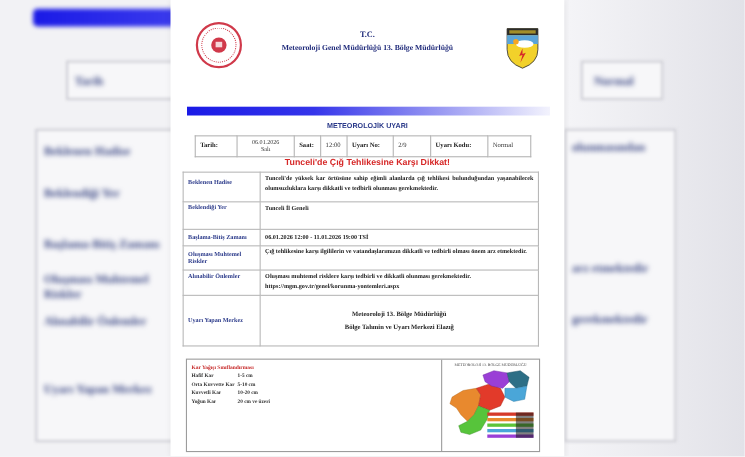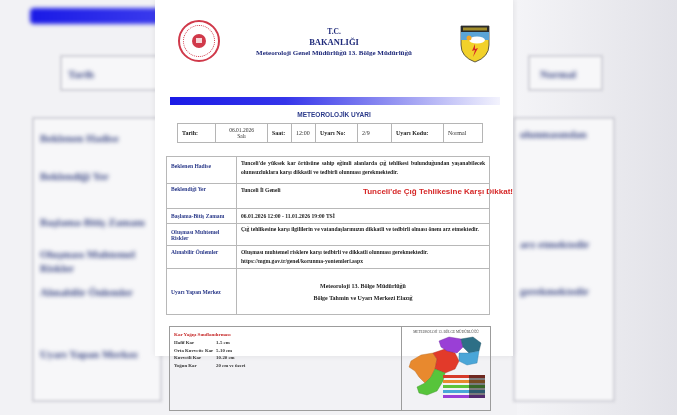--- a/index.html
+++ b/index.html
@@ -8,21 +8,21 @@
 
   
   .backdrop { position: absolute; inset: 0; background: #f2f2f5; overflow: hidden; }
   .bd-bar { position: absolute; left: 30px; top: 8px; width: 480px; height: 16px; border-radius: 4px;
             background: linear-gradient(90deg, #1a1ae6 0%, #4a4af0 40%, #c7c7f7 85%, #eeeefc 100%); filter: blur(2px); }
   .bd-box { position: absolute; border: 2px solid #cfcfd6; filter: blur(1.5px); background: #f7f7f9; }
   .bd-text { position: absolute; color: #3e4a86; font-weight: bold; font-size: 11px; filter: blur(2.2px); white-space: nowrap; font-family: "Liberation Serif", serif; }
   .bd-right-edge { position: absolute; right: 0; top: 0; width: 160px; height: 415px; background: linear-gradient(90deg, #f4f4f7, #e2e2e8); }
 
   
-  .page { position: absolute; left: 155px; top: 0; width: 358px; height: 356px; background: #ffffff;
+  .page { position: absolute; left: 155px; top: 0; width: 358px; height: 415px; background: #ffffff;
           box-shadow: 0 0 6px rgba(0,0,0,0.08); }
 
   .header { position: relative; height: 96px; }
   .logo-left { position: absolute; left: 23px; top: 20px; width: 42px; height: 42px; border-radius: 50%;
                border: 2px solid #d0394a; display: flex; align-items: center; justify-content: center; }
   .logo-left .ring { width: 32px; height: 32px; border-radius: 50%; border: 1.5px dotted #d0394a;
                      display: flex; align-items: center; justify-content: center; }
   .logo-left .core { width: 14px; height: 14px; border-radius: 50%; background: #d0394a; position: relative; }
   .logo-left .core::after { content: ""; position: absolute; left: 4px; top: 4px; width: 6px; height: 5px; background: #f6d6d9; }
   .logo-right { position: absolute; left: 305px; top: 25px; width: 30px; height: 38px; }
@@ -38,22 +38,22 @@
 
   .warn-title { position: absolute; left: 0; top: 111px; width: 358px; text-align: center;
                 font-family: "Liberation Sans", sans-serif; font-size: 6.5px; font-weight: bold; color: #2b3a8a; }
 
   .info-table { position: absolute; left: 22px; top: 123px; width: 306px; border-collapse: collapse; }
   .info-table td { border: 1px solid #b5b5b5; font-size: 6px; height: 19px; padding: 0 4px; color: #333; vertical-align: middle; }
   .info-table td.lbl { font-weight: bold; color: #222; }
   .info-table td.c { text-align: center; }
   .info-table td .sub { display: block; font-size: 5.5px; line-height: 6px; }
 
-  .headline { position: absolute; left: 0; top: 143px; width: 358px; text-align: right;
-              font-family: "Liberation Sans", sans-serif; font-size: 8px; font-weight: bold; color: #d62828; margin-top: 44px; }
+  .headline { position: absolute; left: 0; top: 143px; width: 358px; text-align: center;
+              font-family: "Liberation Sans", sans-serif; font-size: 8px; font-weight: bold; color: #d62828; }
 
   .main-table { position: absolute; left: 11px; top: 156px; width: 324px; border-collapse: collapse; }
   .main-table td { border: 1px solid #b8b8b8; font-size: 5.6px; color: #222; padding: 2px 4px; vertical-align: top; }
   .main-table td.lbl { width: 70px; color: #2b3a8a; font-weight: bold; vertical-align: middle; }
   .main-table td.val { font-weight: bold; line-height: 9px; text-align: justify; }
   .main-table td.center { text-align: center; vertical-align: middle; font-size: 6px; line-height: 12px; }
   .r1 td { height: 27px; } .r1 td.lbl { vertical-align: top; padding-top: 6px; }
   .r2 td { height: 25px; } .r2 td.lbl { vertical-align: top; padding-top: 2px; }
   .r3 td { height: 15px; }
   .r4 td { height: 22px; }
@@ -96,21 +96,20 @@
 
 <div class="page">
   <div class="header">
     <div class="logo-left">
       <div class="ring">
           <div class="core"></div>
         </div>
     </div>
     <div class="title-block">
       <div class="l1">T.C.</div>
-      <div class="l3">BAKANLIĞI</div>
       <div class="l4">Meteoroloji Genel Müdürlüğü 13. Bölge Müdürlüğü</div>
     </div>
     <svg class="logo-right" viewBox="0 0 30 38">
       <path d="M1 1 H29 V20 Q29 32 15 37 Q1 32 1 20 Z" fill="#f2d12a" stroke="#3a3a3a" stroke-width="0.8"></path>
       <rect x="1" y="1" width="28" height="6" fill="#2b2b2b"></rect>
       <rect x="1" y="7" width="28" height="8" fill="#5aa4d8"></rect>
       <ellipse cx="17" cy="15" rx="8" ry="3.5" fill="#ffffff"></ellipse>
       <circle cx="9" cy="13" r="2.5" fill="#f5a623"></circle>
       <path d="M15 19 L12 26 L15 25 L13 32 L18 23 L15 24 Z" fill="#d62828"></path>
       <rect x="3" y="2.5" width="24" height="3" fill="#f2d12a" opacity="0.6"></rect>

